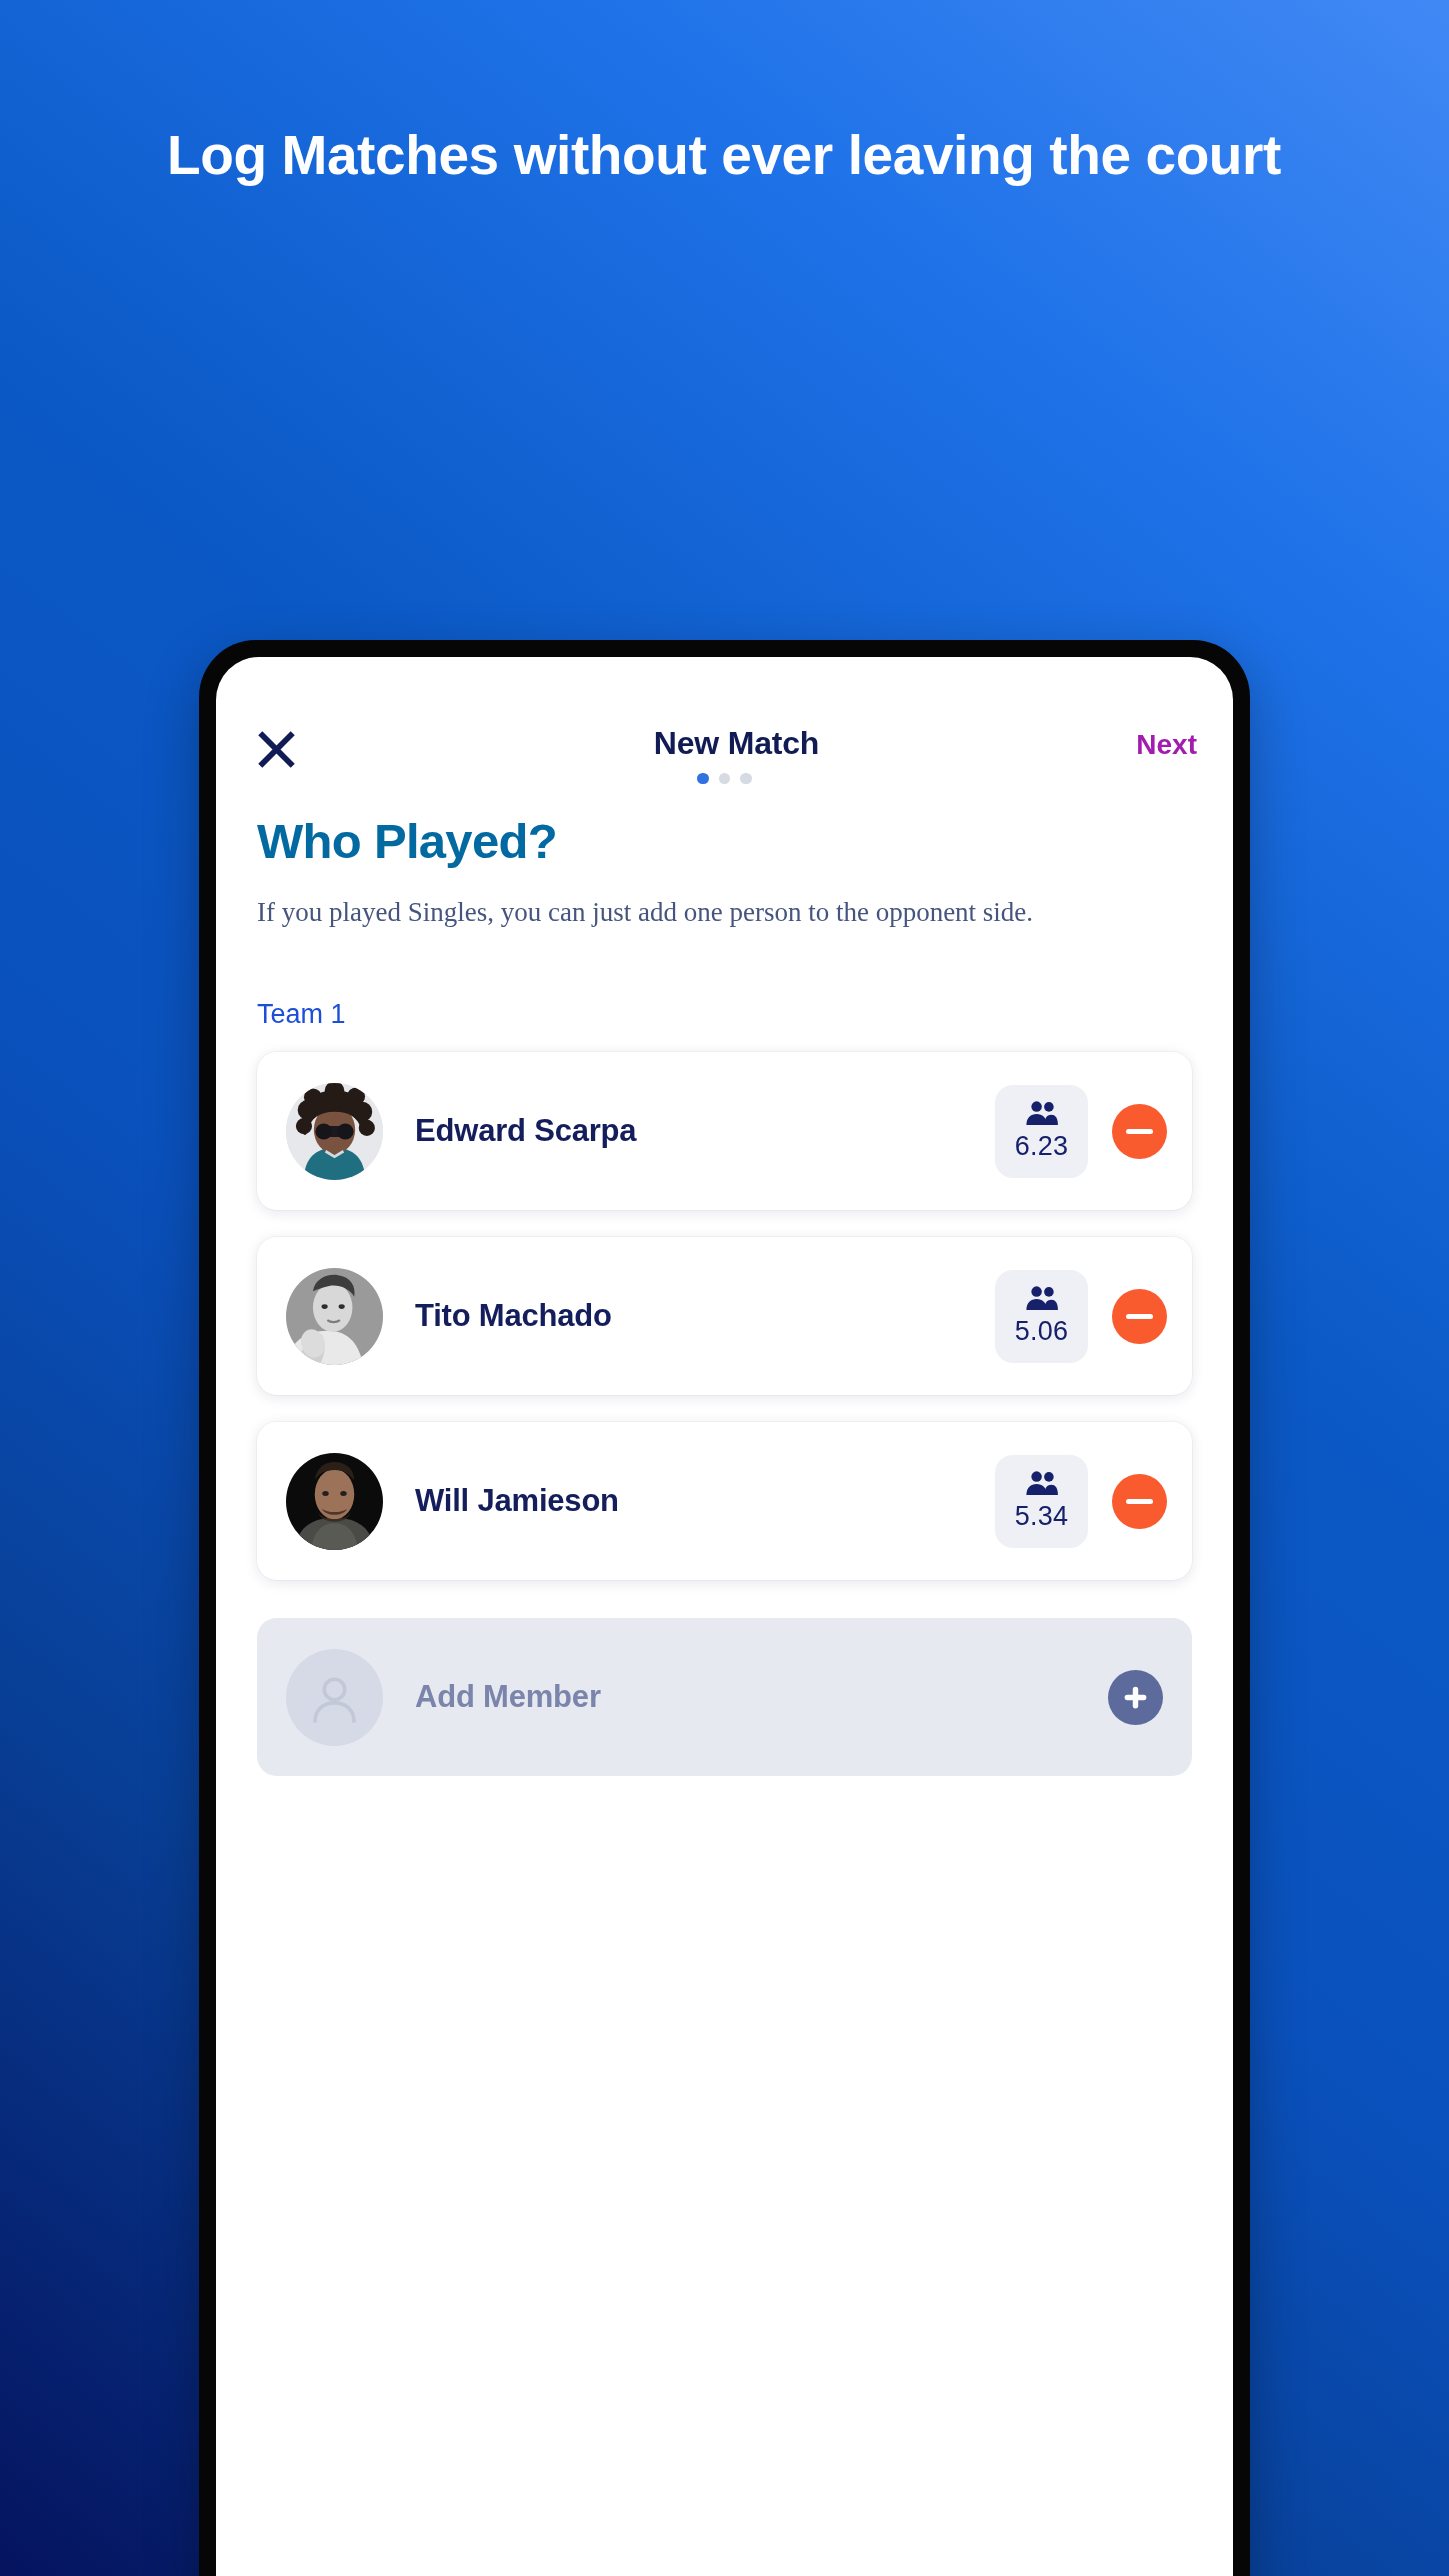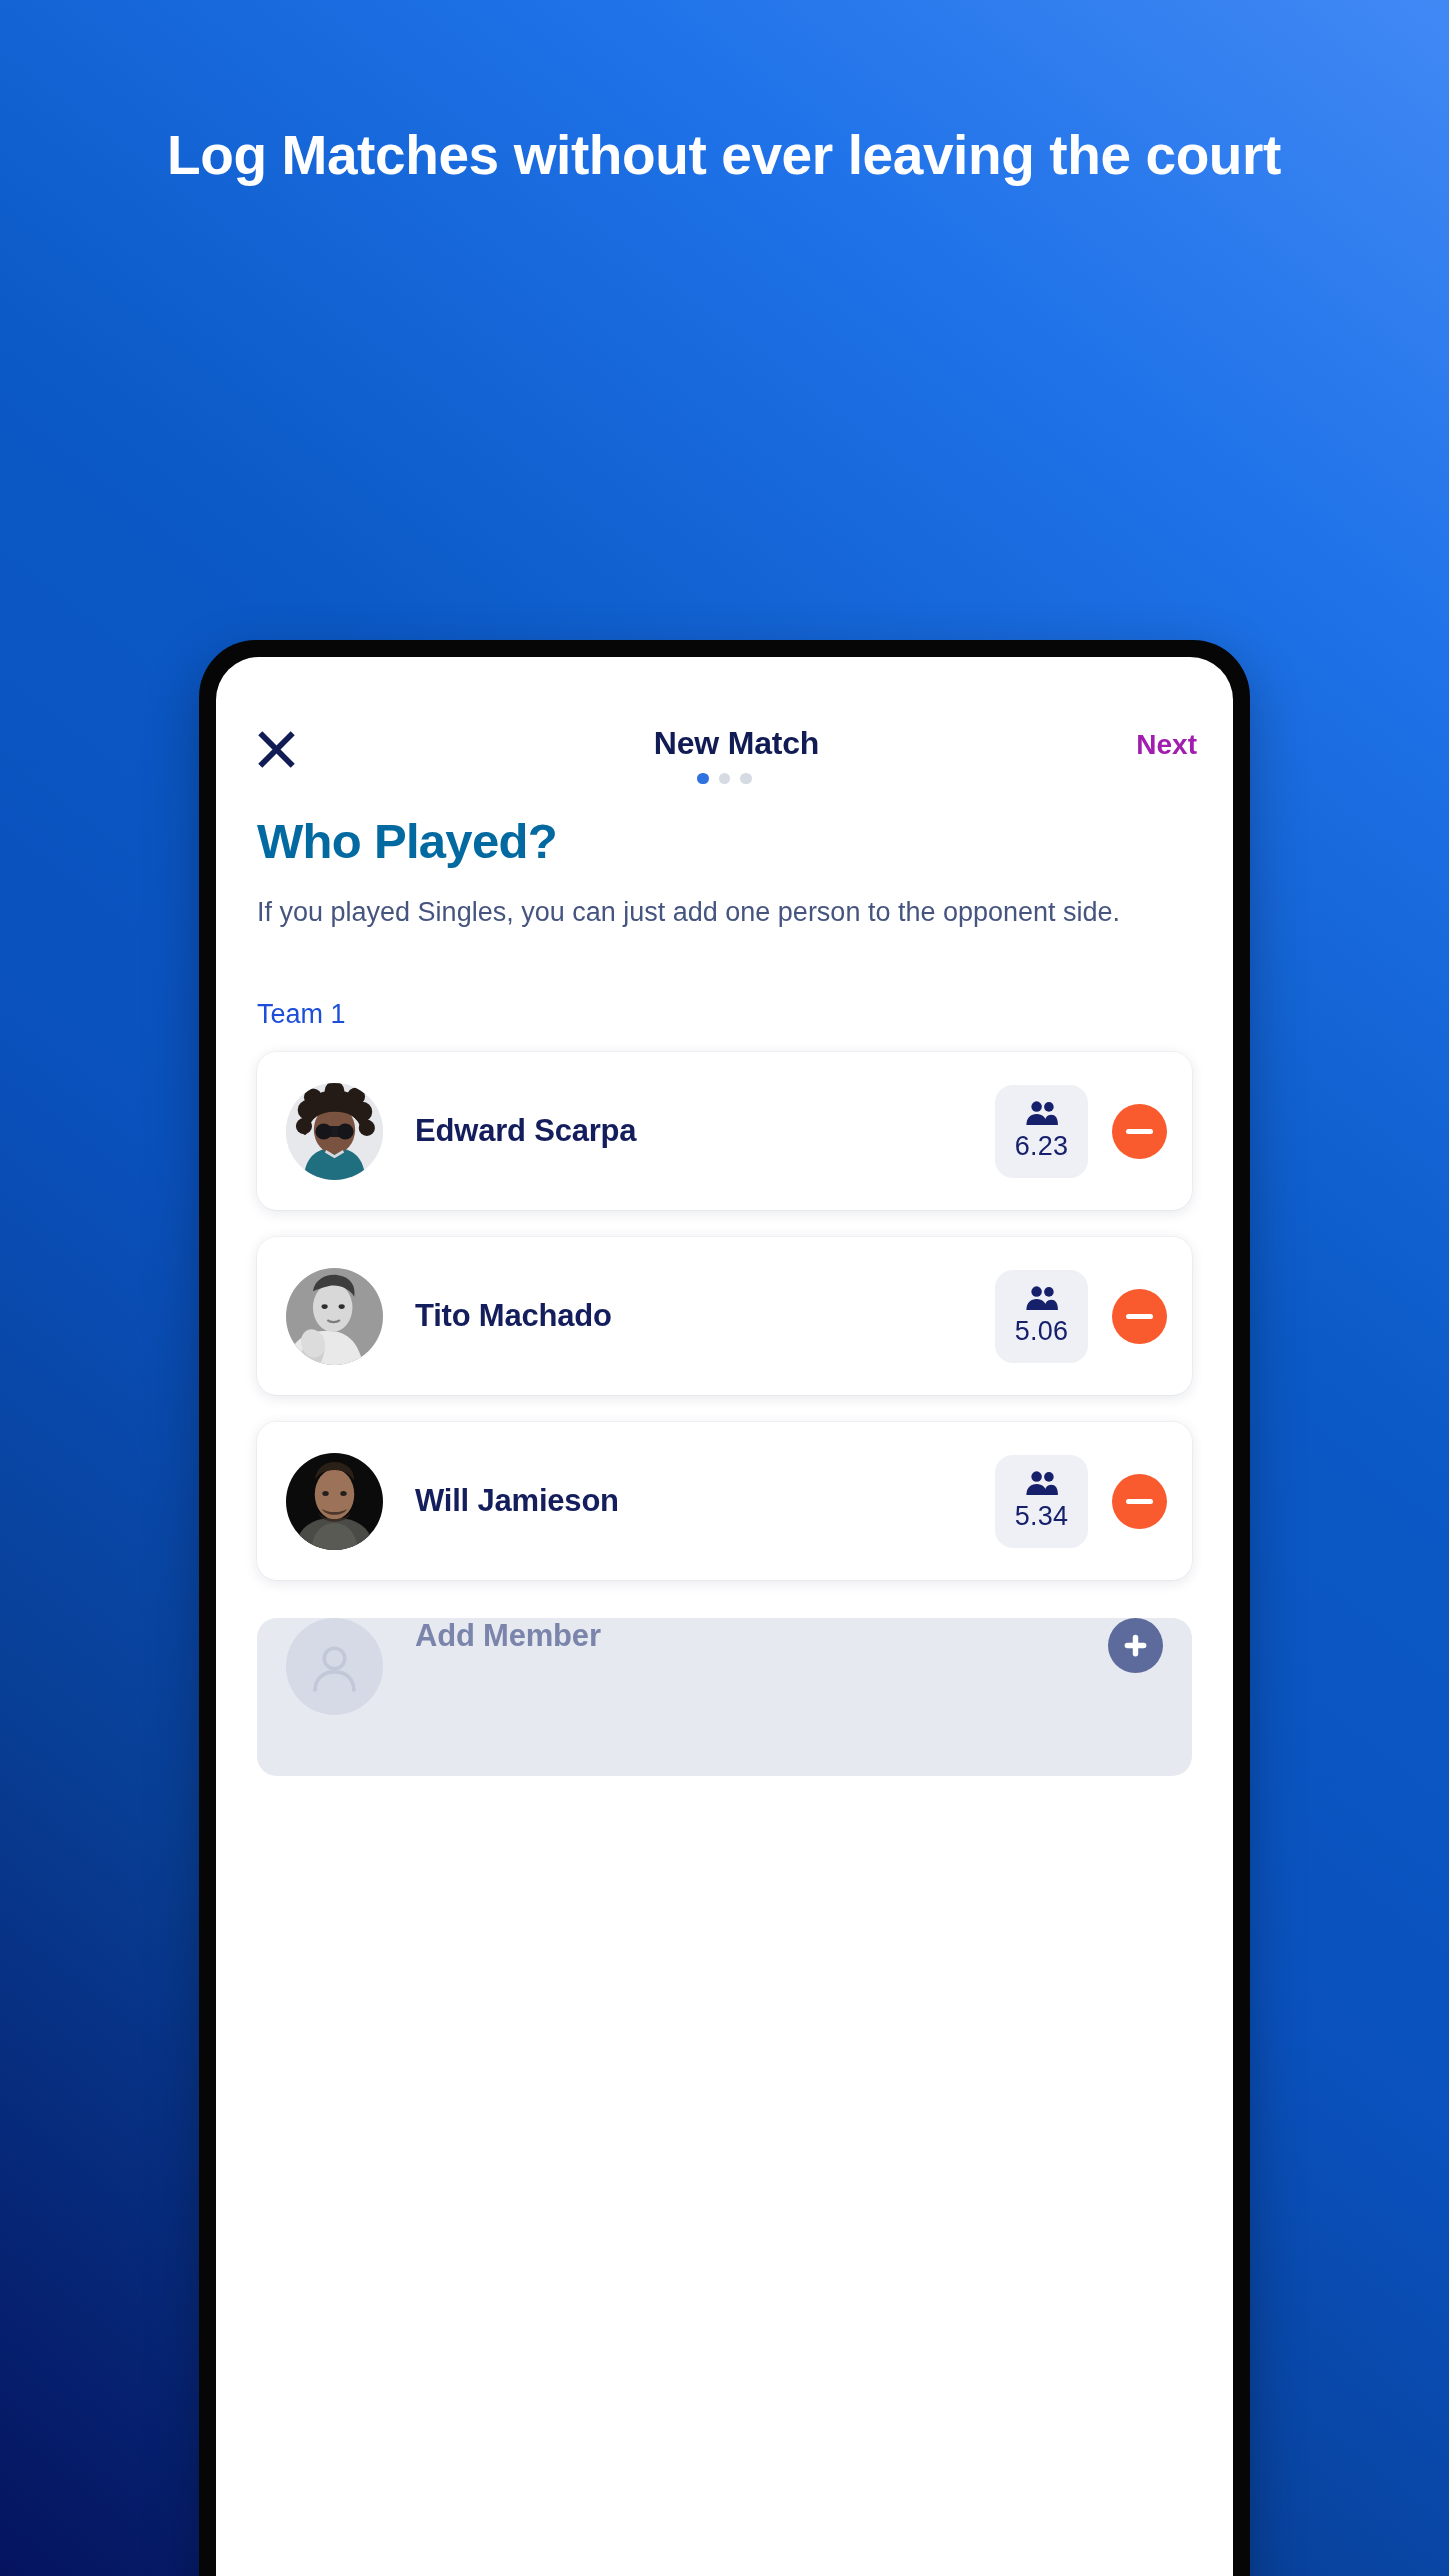--- a/index.html
+++ b/index.html
@@ -109,20 +109,21 @@
     font-weight:bold;
     letter-spacing:-0.7px;
     margin-top:21.5px;
   }
   #page-sub {
     margin-top:24px;
     color:#46557f;
     font-size:27px;
     line-height:1.42;
     max-width:903px;
+    font-family:Liberation Serif, serif;
   }
 
   .team-label {
     color:#1d4ed8;
     font-size:27px;
     font-weight:normal;
     margin-top:68px;
     margin-bottom:22.4px;
   }
   .team-label.second { margin-top:39px; }
@@ -189,20 +190,21 @@
   }
   .remove-btn .bar {
     width:27px; height:5.4px;
     border-radius:2.7px;
     background:#ffffff;
   }
 
   
   #add-member {
     display:flex;
+    align-items:center;
     background:#e6e9f0;
     border-radius:19.7px;
     height:158px;
     padding:0 29px;
     margin-top:38px;
     cursor:pointer;
   }
   #add-avatar {
     width:97px; height:97px;
     border-radius:50%;

